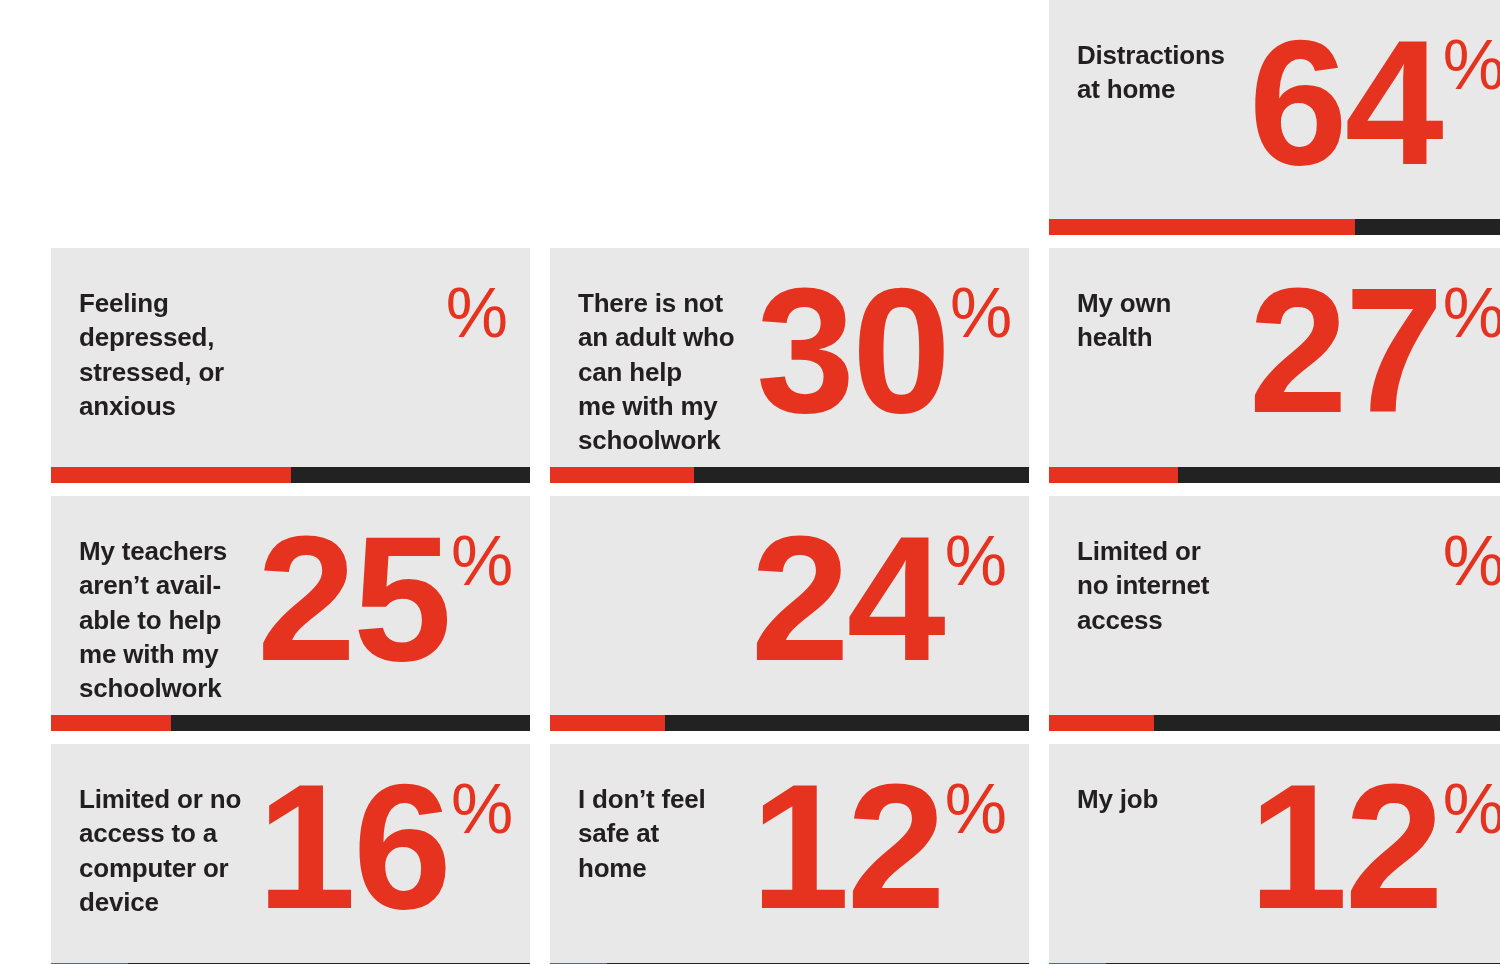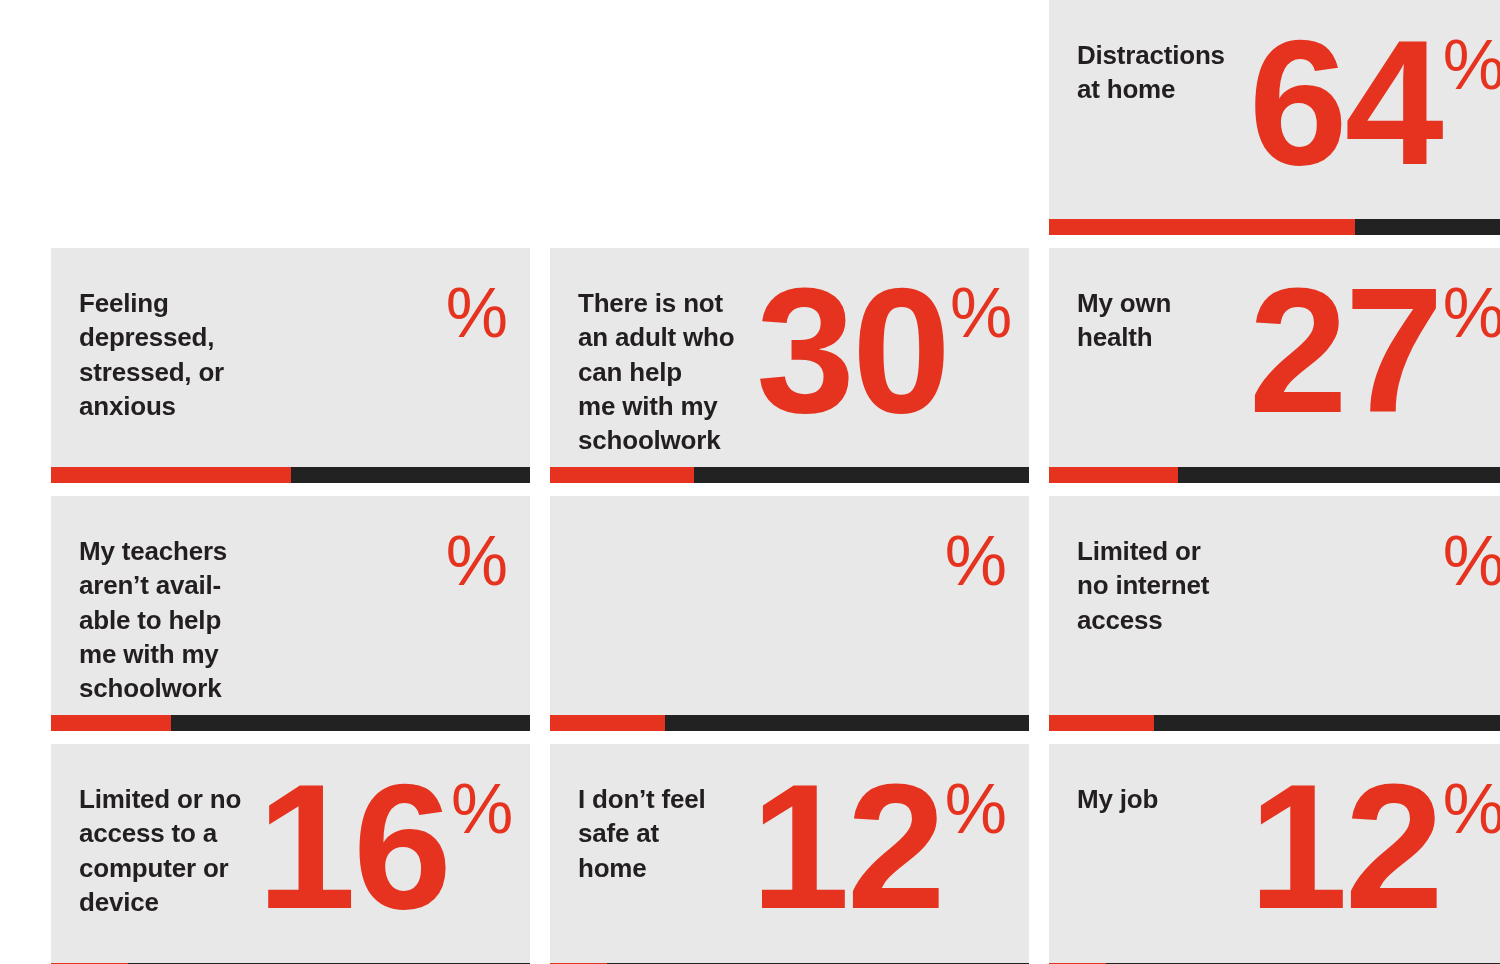--- a/index.html
+++ b/index.html
@@ -179,31 +179,33 @@
     </div>
 
     <div class="stat-card">
       <div class="card-body">
         <div class="stat-label">My teachers
 aren’t avail-
 able to help
 me with my
 schoolwork</div>
         <div class="stat-value">
+          <span class="stat-number">25</span>
           <span class="stat-percent">%</span>
         </div>
       </div>
       <div class="progress-bar">
         <div class="progress-fill" style="width: 25%;"></div>
       </div>
     </div>
 
     <div class="stat-card">
       <div class="card-body">
         <div class="stat-value">
+          <span class="stat-number">24</span>
           <span class="stat-percent">%</span>
         </div>
       </div>
       <div class="progress-bar">
         <div class="progress-fill" style="width: 24%;"></div>
       </div>
     </div>
 
     <div class="stat-card label-short">
       <div class="card-body">

